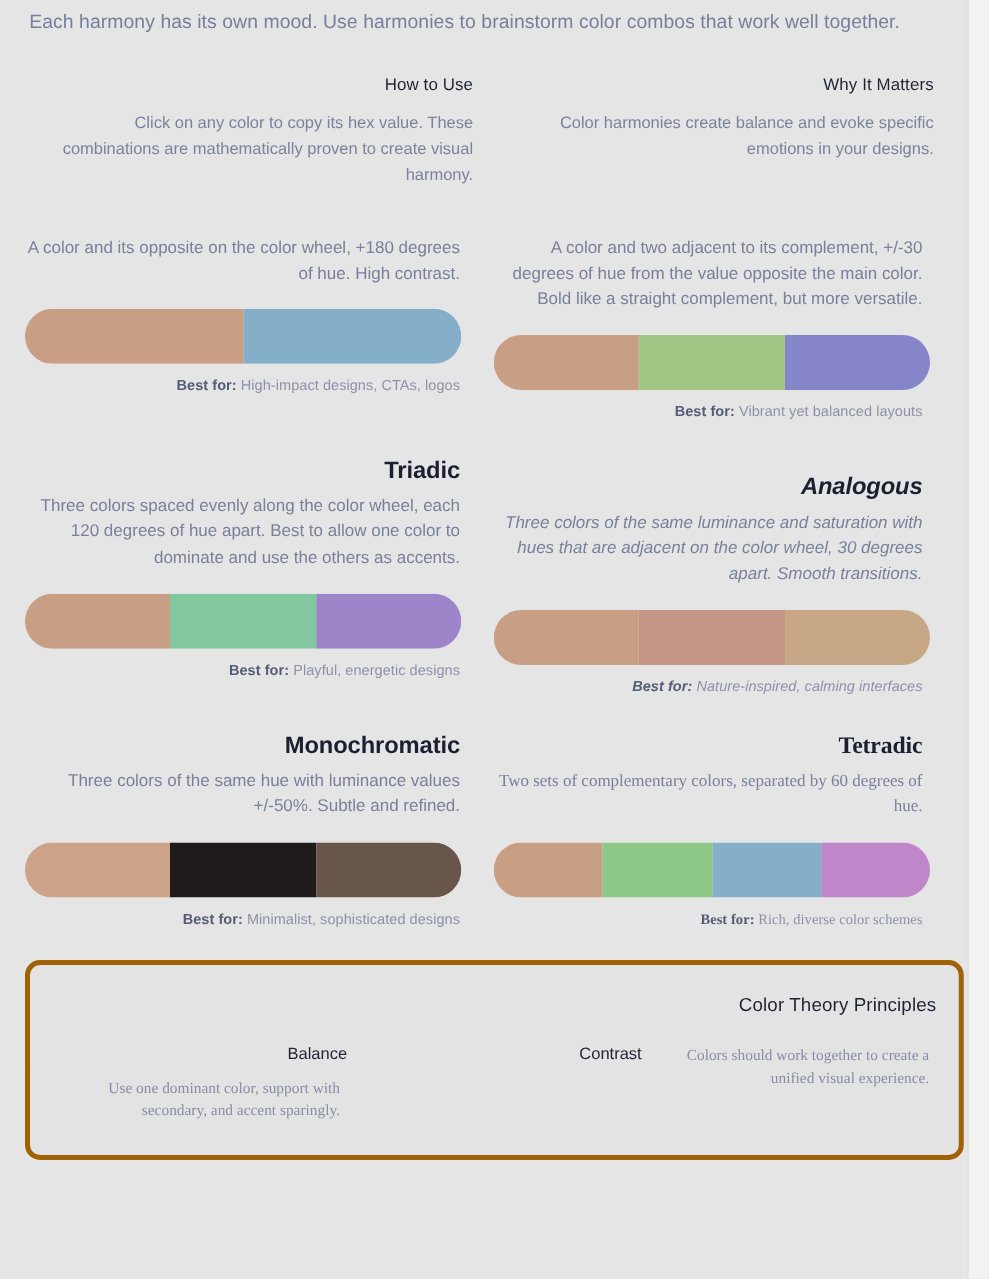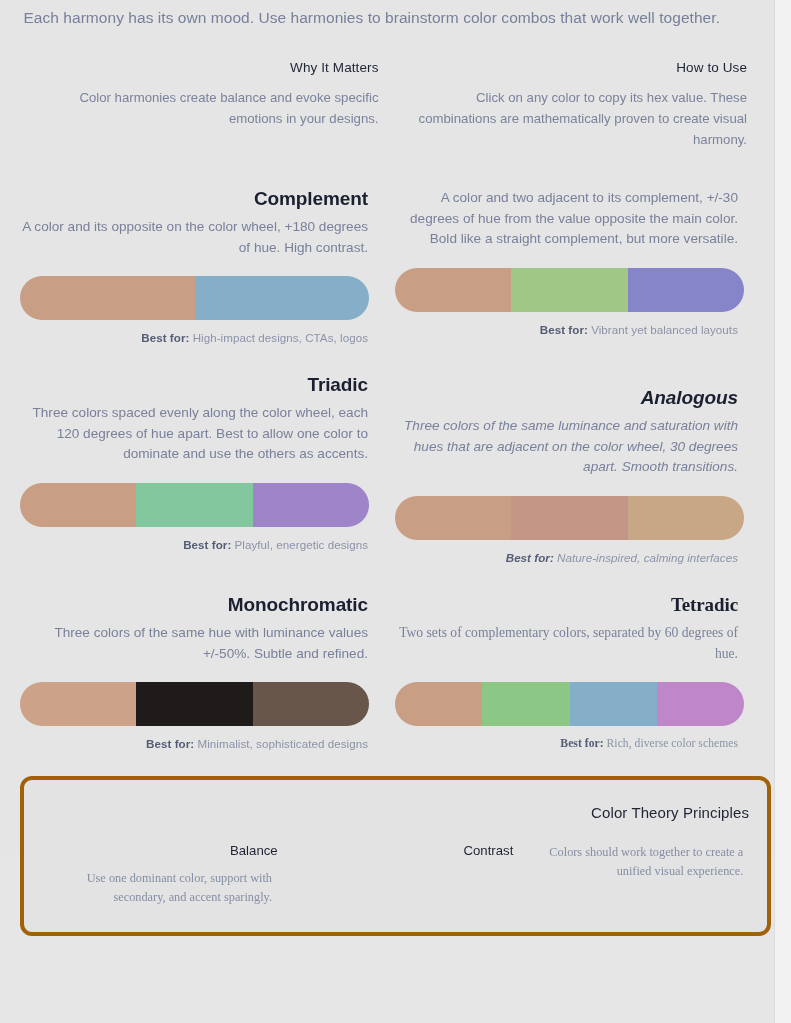--- a/index.html
+++ b/index.html
@@ -144,33 +144,32 @@
   }
 </style>
 </head>
 <body>
 
 <div class="page">
 
   <p class="intro">Each harmony has its own mood. Use harmonies to brainstorm color combos that work well together.</p>
 
   <div class="info-row">
+    <div class="info-col">
+      <div class="info-title">How to Use</div>
+      <div class="info-body">Click on any color to copy its hex value. These combinations are mathematically proven to create visual harmony.</div>
+    </div>
     <div class="info-col second">
       <div class="info-title">Why It Matters</div>
       <div class="info-body">Color harmonies create balance and evoke specific emotions in your designs.</div>
     </div>
-    <div class="info-col">
-      <div class="info-title">How to Use</div>
-      <div class="info-body">Click on any color to copy its hex value. These combinations are mathematically proven to create visual harmony.</div>
-    </div>
   </div>
 
   <div class="harmony-grid" id="harmony-grid">
       <div class="harmony-cell">
-        <div class="h-name">Complement</div>
         <div class="h-desc">A color and its opposite on the color wheel, +180 degrees of hue. High contrast.</div>
         <div class="swatch-wrap">
           <div class="swatch">
             <div class="seg" style="background: rgb(200, 158, 133);"></div>
             <div class="seg" style="background: rgb(133, 174, 201);"></div>
           </div>
         </div>
         <div class="bestfor"><b>Best for:</b> <span>High-impact designs, CTAs, logos</span></div>
       </div>
       <div class="harmony-cell right">

